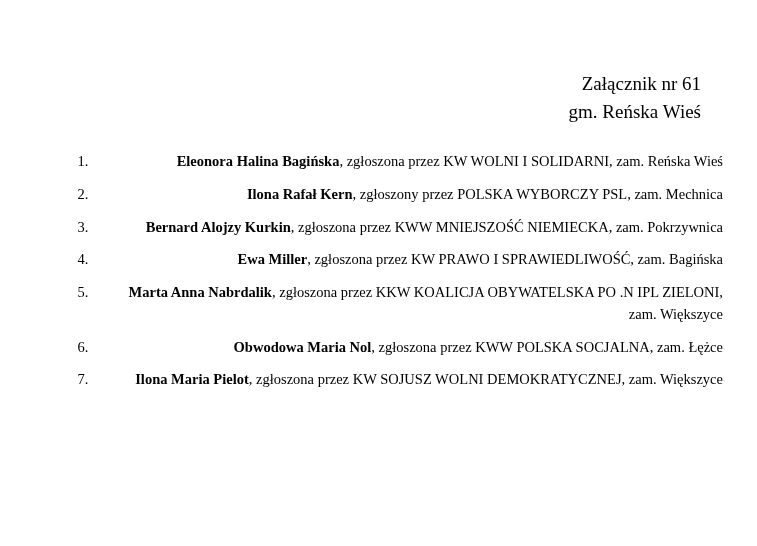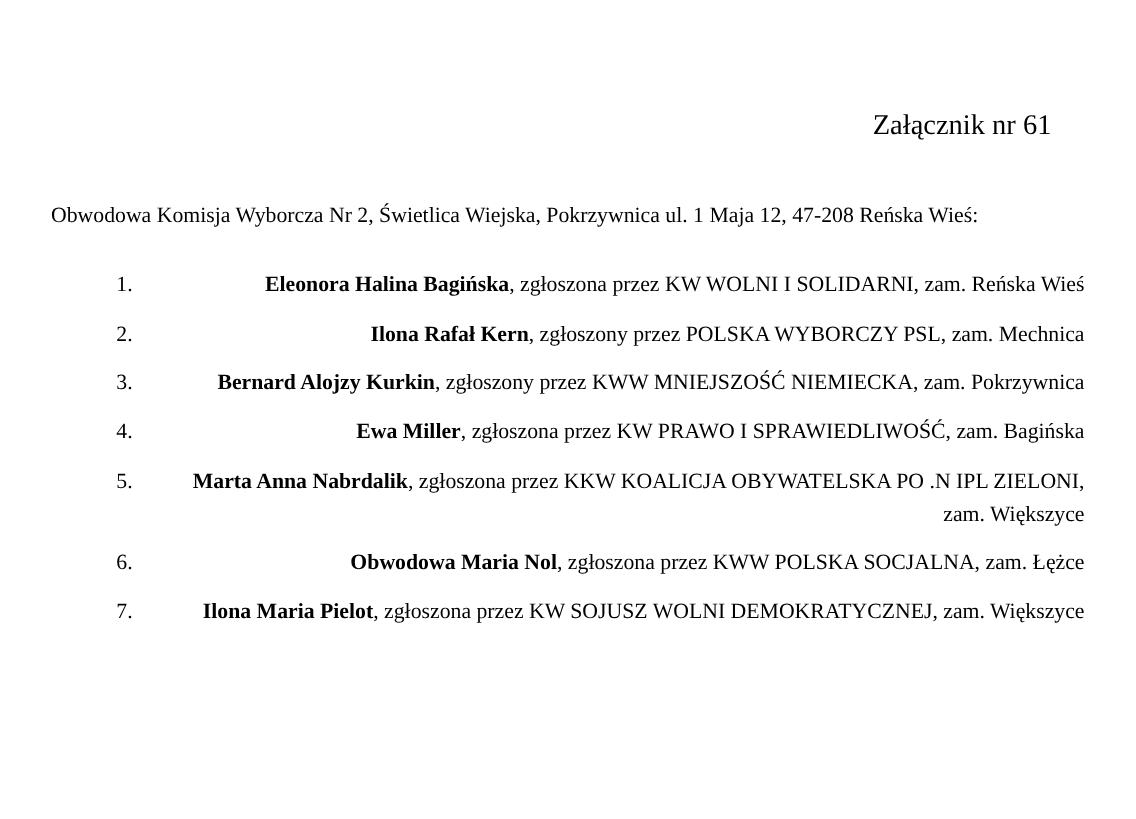--- a/index.html
+++ b/index.html
@@ -58,33 +58,33 @@
     font-weight: normal;
   }
 </style>
 </head>
 <body>
 
 <div class="page">
 
   <div class="header-block">
     <div>Załącznik nr 61</div>
+    <div>gm. Reńska Wieś</div>
   </div>
 
-  <div class="intro">Obwodowa Komisja Wyborcza Nr 2, Świetlica Wiejska, Pokrzywnica ul. 1 Maja 12, 47-208 Reńska Wieś:</div>
 
   <ol class="candidates">
     <li>
       <span class="cand-name">Eleonora Halina Bagińska</span><span class="cand-rest">, zgłoszona przez KW WOLNI I SOLIDARNI, zam. Reńska Wieś</span>
     </li>
     <li>
       <span class="cand-name">Ilona Rafał Kern</span><span class="cand-rest">, zgłoszony przez POLSKA WYBORCZY PSL, zam. Mechnica</span>
     </li>
     <li>
-      <span class="cand-name">Bernard Alojzy Kurkin</span><span class="cand-rest">, zgłoszony przez KWW MNIEJSZOŚĆ NIEMIECKA, zam. Pokrzywnica</span>
+      <span class="cand-name">Bernard Alojzy Kurkin</span><span class="cand-rest">, zgłoszona przez KWW MNIEJSZOŚĆ NIEMIECKA, zam. Pokrzywnica</span>
     </li>
     <li>
       <span class="cand-name">Ewa Miller</span><span class="cand-rest">, zgłoszona przez KW PRAWO I SPRAWIEDLIWOŚĆ, zam. Bagińska</span>
     </li>
     <li>
       <span class="cand-name">Marta Anna Nabrdalik</span><span class="cand-rest">, zgłoszona przez KKW KOALICJA OBYWATELSKA PO .N IPL ZIELONI, zam. Większyce</span>
     </li>
     <li>
       <span class="cand-name">Obwodowa Maria Nol</span><span class="cand-rest">, zgłoszona przez KWW POLSKA SOCJALNA, zam. Łężce</span>
     </li>

